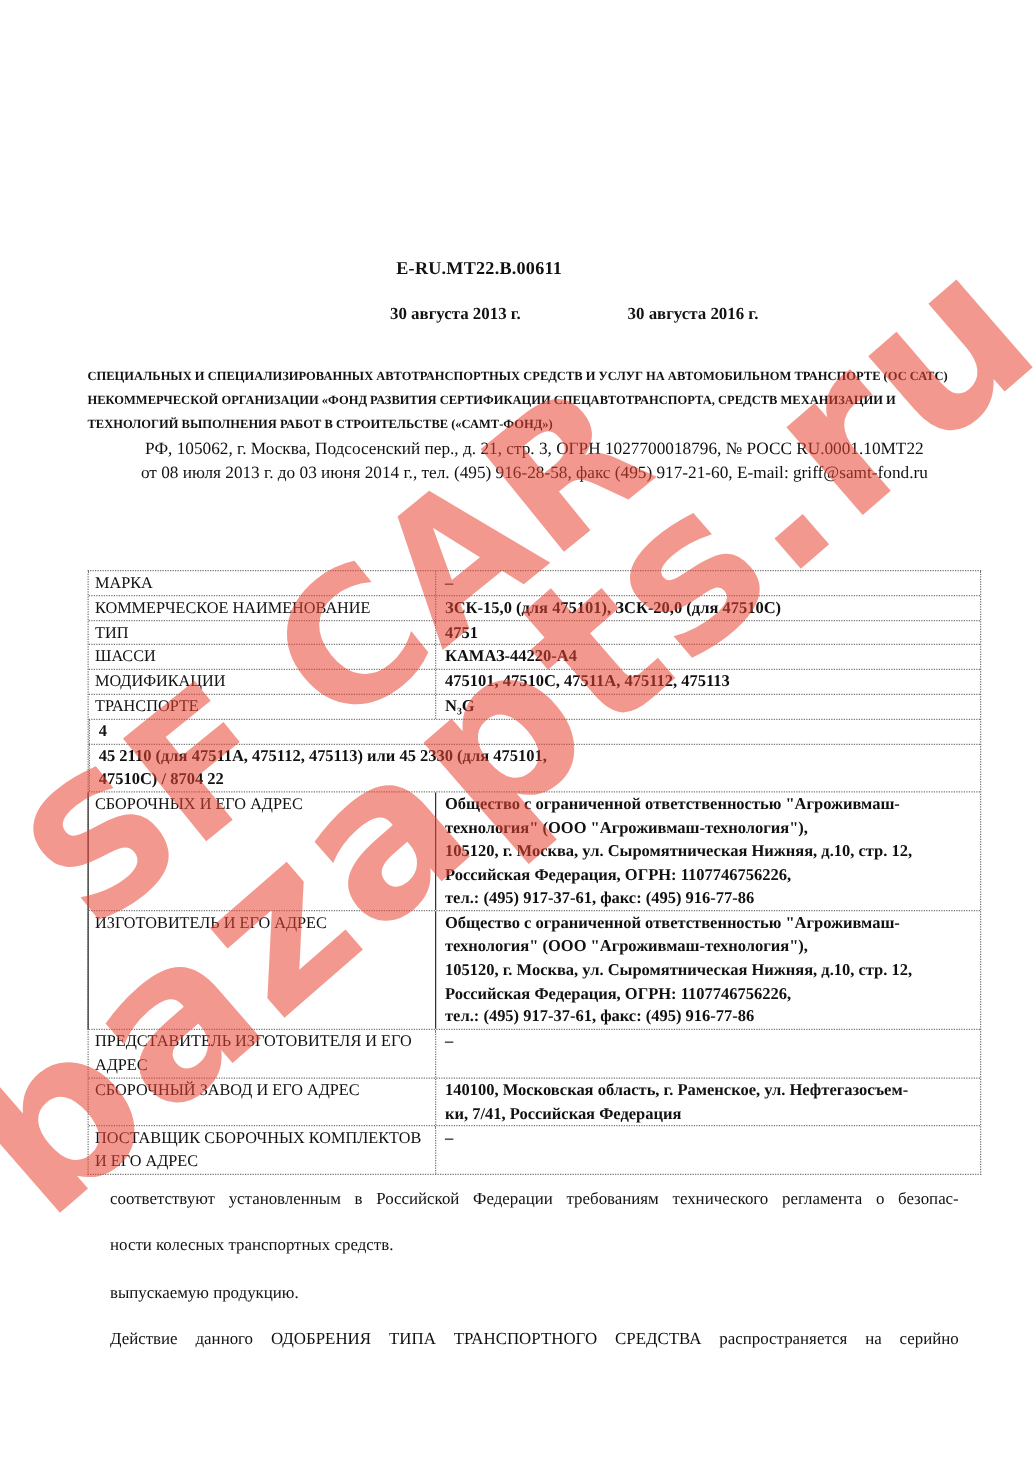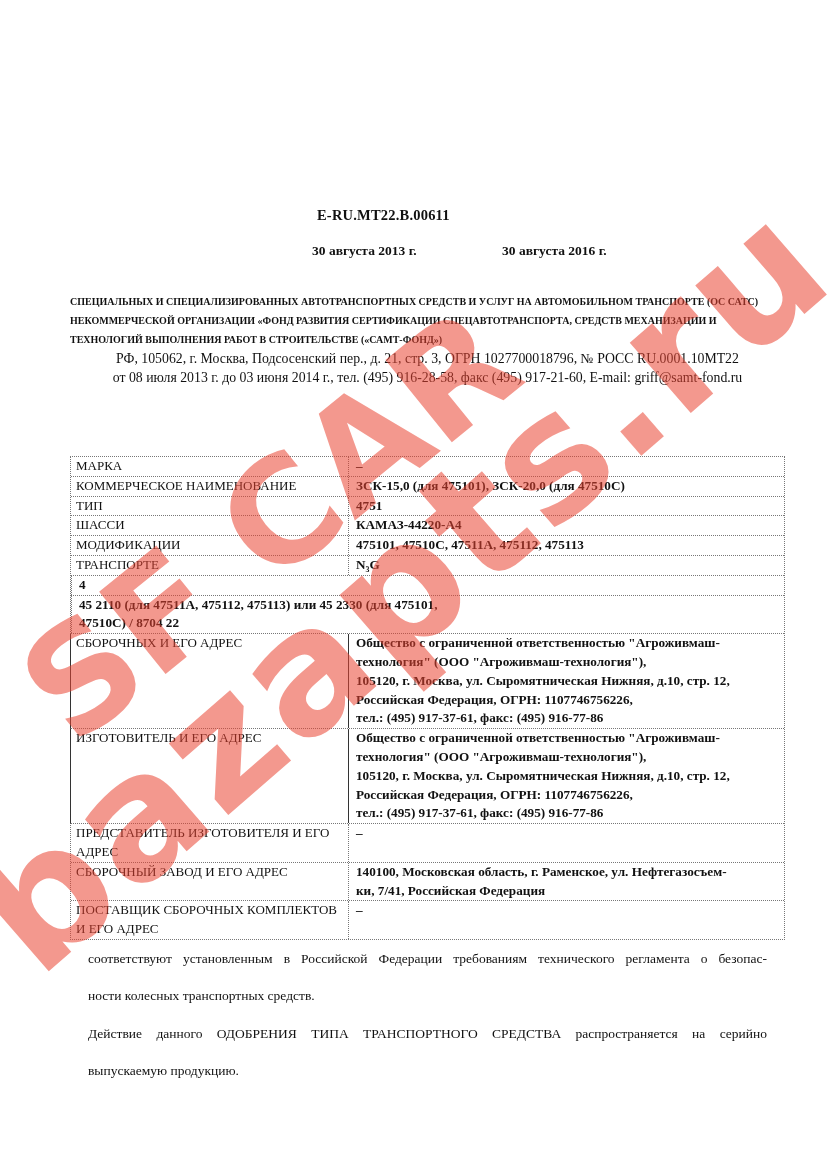--- a/index.html
+++ b/index.html
@@ -111,22 +111,22 @@
 ки, 7/41, Российская Федерация</div>
         </div>
         <div class="trow">
           <div class="tlabel">ПОСТАВЩИК СБОРОЧНЫХ КОМПЛЕКТОВ И ЕГО АДРЕС</div>
           <div class="tvalue">–</div>
         </div>
       </div>
 
     <p class="fp fp1 jl">соответствуют установленным в Российской Федерации требованиям технического регламента о безопас-</p>
     <p class="fp">ности колесных транспортных средств.</p>
+    <p class="fp">выпускаемую продукцию.</p>
     <p class="fp fp2 jl">Действие данного ОДОБРЕНИЯ ТИПА ТРАНСПОРТНОГО СРЕДСТВА распространяется на серийно</p>
-    <p class="fp">выпускаемую продукцию.</p>
 
   </div>
 
   <div class="watermark">
     <div class="wm wm1">SF CAR</div>
     <div class="wm wm2">bazapts.ru</div>
   </div>
 
 </div>
 

